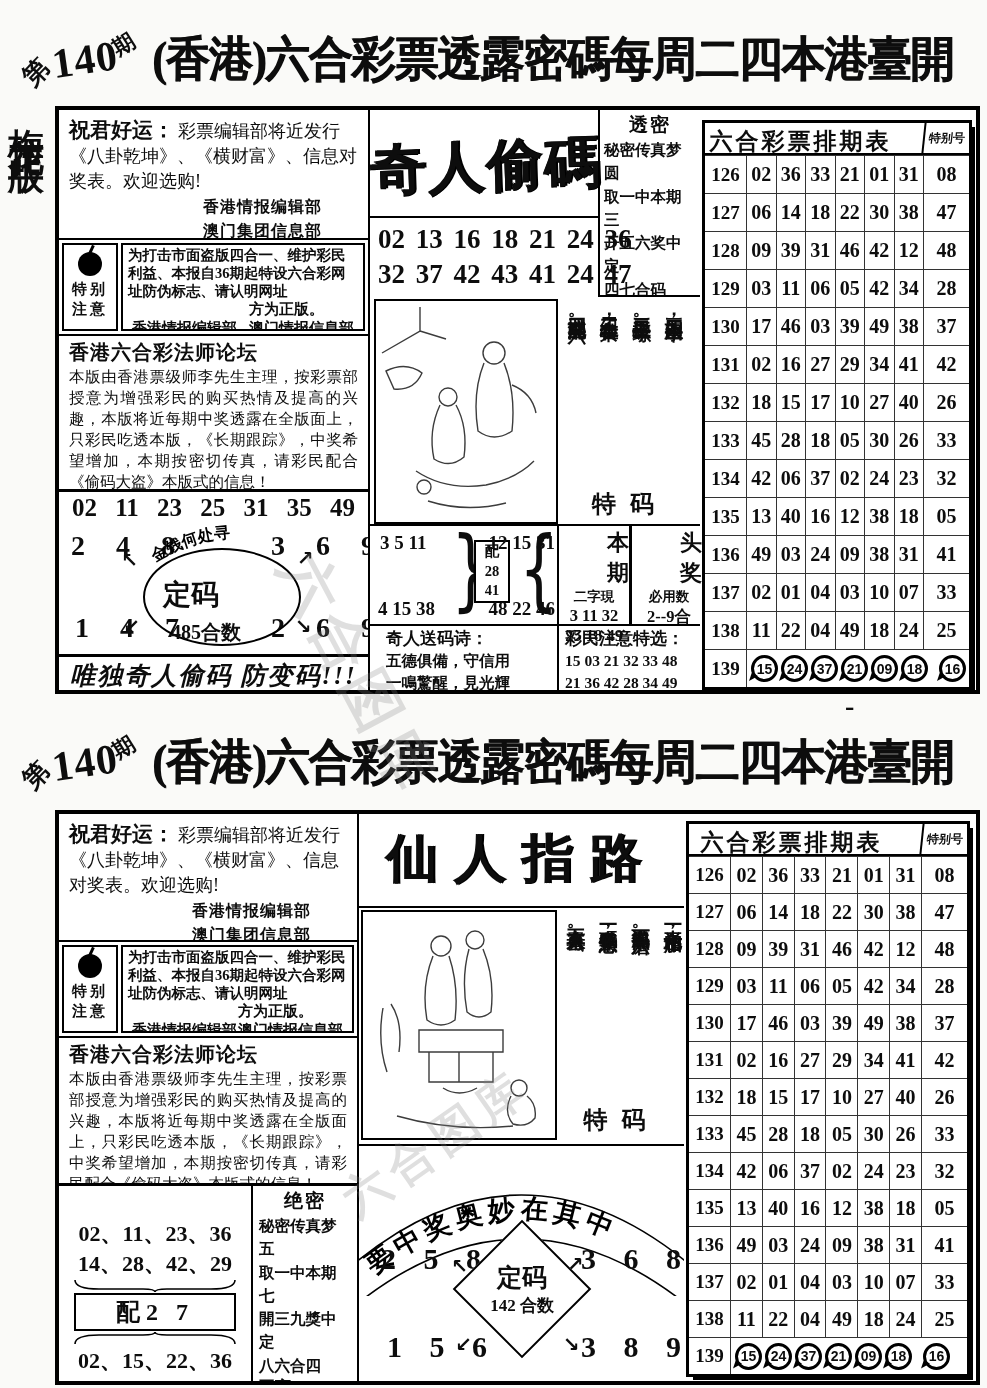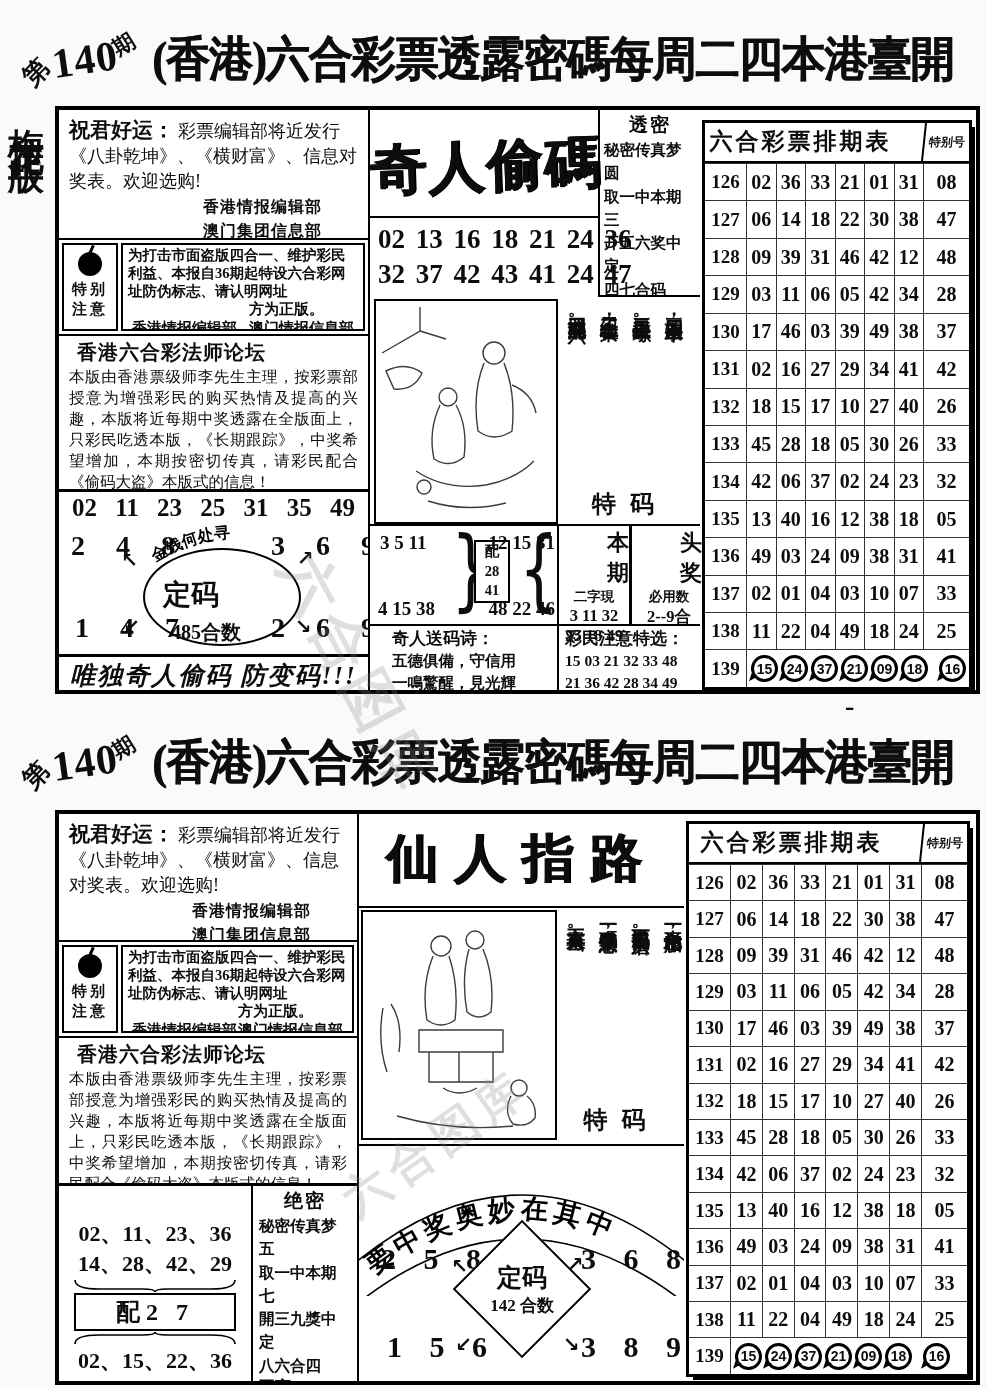--- a/index.html
+++ b/index.html
@@ -62,21 +62,21 @@
   .bomb::after { content: ""; position: absolute; top: -7px; left: 12px; width: 3px; height: 9px; background: #000; transform: rotate(25deg); }
   .notice-label { font-size: 15px; font-weight: 700; letter-spacing: 3px; line-height: 1.35; }
   .notice-body { flex: 1; border: 2px solid #000; padding: 1px 5px; overflow: hidden; }
   .notice-text { font-size: 14.5px; line-height: 1.25; font-weight: 600; }
   .notice-right { text-align: right; padding-right: 34px; font-size: 15px; font-weight: 600; }
   .notice-sigs { display: flex; justify-content: space-between; font-weight: 700; font-size: 15px; padding: 0 4px; }
 
   .forum { padding: 3px 10px 0 10px; border-bottom: 3px solid #000; overflow: hidden; }
   .half-top .forum { height: 156px; }
   .half-bot .forum { height: 148px; }
-  .forum-head { font-size: 20px; font-weight: 900; letter-spacing: 1px; margin-left: 8px; }
+  .forum-head { font-size: 20px; font-weight: 900; letter-spacing: 1px; }
   .forum-body { font-size: 15.5px; line-height: 1.36; text-align: justify; }
 
   
   .numsblk { height: 162px; position: relative; overflow: hidden; }
   .row7 { text-align: center; font-size: 25px; font-weight: 700; word-spacing: 12px; padding-top: 2px; }
   .ncanvas { position: relative; height: 128px; }
   .n3 { position: absolute; font-size: 28px; font-weight: 700; letter-spacing: 12px; white-space: nowrap; }
   .n3-tl { left: 12px; top: 8px; }
   .n3-tr { left: 212px; top: 8px; }
   .n3-bl { left: 16px; top: 90px; }
@@ -131,21 +131,21 @@
   .pm-brace-l { left: 76px; } .pm-brace-r { left: 144px; }
   .pm-box { position: absolute; left: 104px; top: 14px; border: 2px solid #000; width: 36px; text-align: center;
     font-size: 14.5px; line-height: 1.35; font-weight: 700; background: #fff; }
   .pm-box .pei { font-family: "Liberation Sans", sans-serif; font-weight: 900; }
   .benqi { width: 72px; border-left: 2px solid #000; text-align: center; padding-top: 2px; flex: none; }
   .toujiang { flex: 1; border-left: 3px solid #000; text-align: center; padding-top: 2px; }
   .cell-title { font-size: 22px; font-weight: 900; letter-spacing: 4px; font-family: "Liberation Sans", sans-serif; padding-left: 48px; }
   .cell-sub { font-size: 13.5px; font-weight: 600; }
   .cell-num { font-size: 16.5px; font-weight: 700; white-space: nowrap; }
   .poem2row { position: absolute; left: 0; top: 514px; width: 330px; height: 66px; border-top: 2px solid #000; display: flex; }
-  .songshi { width: 187px; flex: none; padding: 1px 22px; }
+  .songshi { width: 187px; flex: none; padding: 1px 16px; }
   .texuan { flex: 1; border-left: 2px solid #000; padding: 1px 6px; }
   .p2-title { font-size: 17px; font-weight: 900; font-family: "Liberation Sans", sans-serif; }
   .p2-line { font-size: 15.5px; font-weight: 600; line-height: 1.4; white-space: nowrap; }
 
   .xtitle { position: absolute; left: 0; top: 0; width: 100%; height: 94px; border-bottom: 2px solid #000;
     font-size: 52px; font-weight: 900; letter-spacing: 16px; text-align: center; line-height: 90px;
     transform-origin: center; text-shadow: 2px 0 0 #000; white-space: nowrap; }
   .pic2 { left: 2px; top: 96px; width: 196px; height: 230px; }
   .xpoem { position: absolute; left: 200px; top: 96px; width: 125px; height: 230px; }
   .arcarea { position: absolute; left: 0; top: 330px; width: 100%; height: 237px; border-top: 2px solid #000; overflow: hidden; }
@@ -163,21 +163,21 @@
   .diamond-sub { font-size: 17px; font-weight: 700; }
 
   
   .rcol { position: absolute; top: 0; height: 100%; }
   .half-top .rcol { left: 641px; width: 276px; }
   .half-bot .rcol { left: 625px; width: 292px; }
   .sched { border: 3px solid #000; display: flex; flex-direction: column; background: #fff;
     box-shadow: 5px 5px 0 -2px #000; }
   .half-top .sched { margin: 10px 4px 0 2px; height: 570px; }
   .half-bot .sched { margin: 7px 6px 0 2px; height: 556px; }
-  .sched-head { display: flex; border-bottom: 2px solid #000; flex: none; height: 40px; gap: 27px; }
+  .sched-head { display: flex; border-bottom: 2px solid #000; flex: none; height: 32px; gap: 27px; }
   .sched-title { flex: 1; text-align: center; font-size: 23px; font-weight: 900; letter-spacing: 3px; line-height: 38px;
     font-family: "Liberation Serif", serif; }
   .sched-spec { width: 46px; border-left: 2px solid #000; display: flex; align-items: center; justify-content: center;
     font-size: 12px; font-weight: 700; transform: skewX(-6deg); }
   .srow { flex: 1; display: flex; border-top: 1px solid #333; }
   .scell { display: flex; align-items: center; justify-content: center; font-size: 20px; font-weight: 700; }
   .speriod { width: 42px; flex: none; border-right: 1px solid #333; font-size: 19px; }
   .snum { flex: 1; border-right: 1px solid #333; }
   .sspecial { width: 45px; flex: none; }
   .scircles { flex: 1; justify-content: flex-start; padding-left: 1px; }

